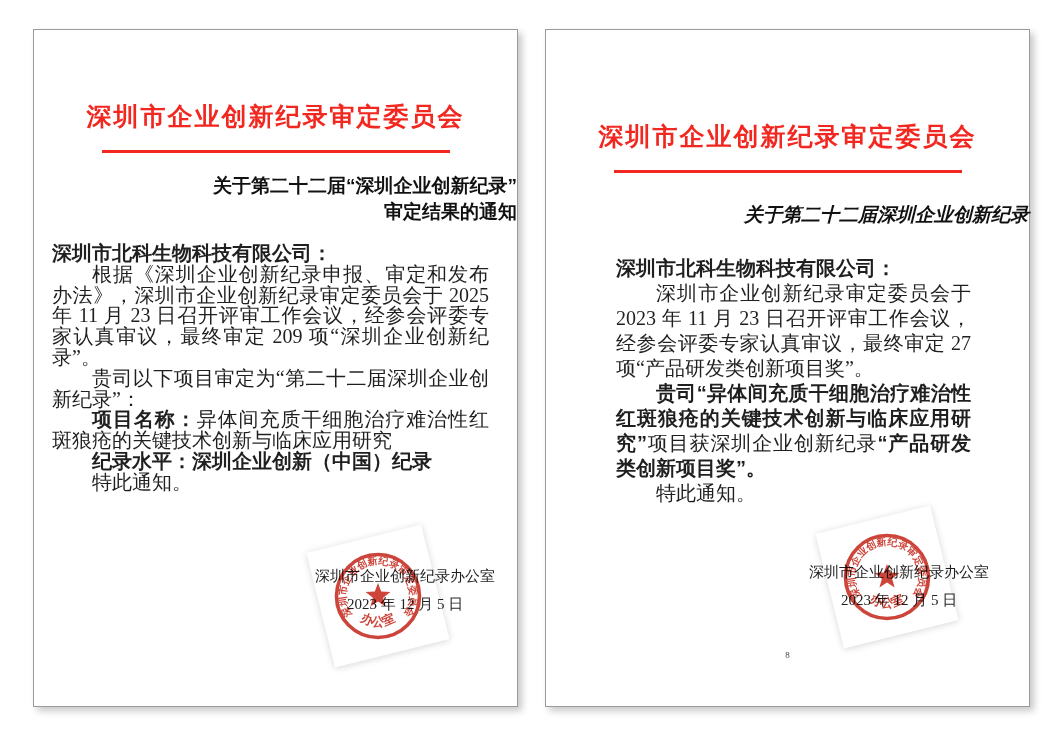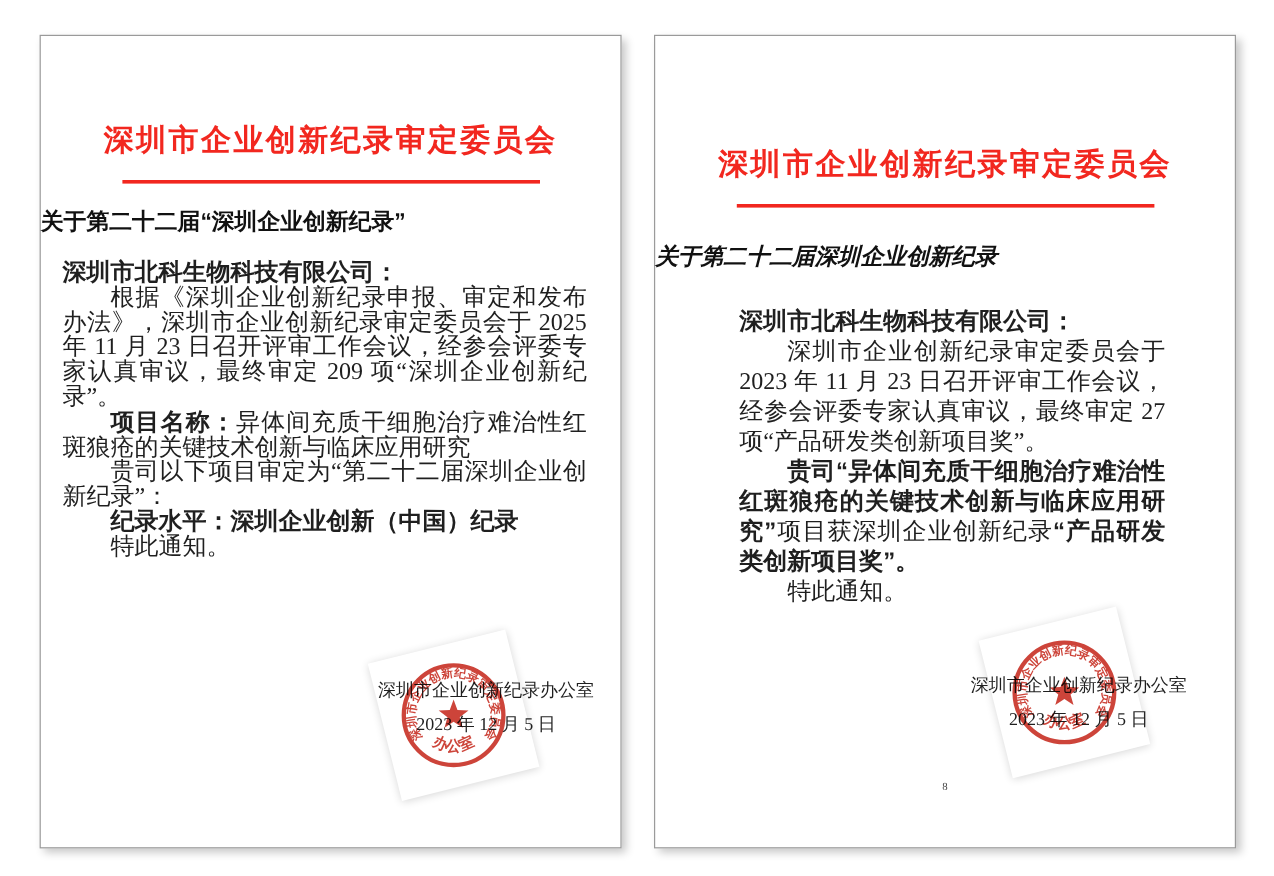--- a/index.html
+++ b/index.html
@@ -40,21 +40,21 @@
   .page-right .committee-header { margin-top: 90px; }
 
   .red-rule {
     height: 3px;
     background: var(--header-red);
     width: 348px;
     margin: 17px auto 0 auto;
   }
 
   .notice-title {
-    text-align: left;
+    text-align: right;
     font-family: "Liberation Sans", "DejaVu Sans", sans-serif;
     font-weight: 700;
     font-size: 19px;
     color: #111;
   }
   .page-left  .notice-title { margin-top: 20px; line-height: 26px; }
   .page-right .notice-title { margin-top: 24px; line-height: 35px; font-style: italic; }
 
   .body-block {
     color: var(--body-text);
@@ -129,27 +129,28 @@
 
 <div class="canvas">
 
   <div class="page page-left">
 
     <div class="committee-header">深圳市企业创新纪录审定委员会</div>
     <div class="red-rule"></div>
 
     <div class="notice-title">
       <div>关于第二十二届“深圳企业创新纪录”</div>
+      <div>审定结果的通知</div>
     </div>
 
     <div class="body-block">
       <div class="salutation">深圳市北科生物科技有限公司：</div>
       <p class="para">根据《深圳企业创新纪录申报、审定和发布办法》，深圳市企业创新纪录审定委员会于 2025 年 11 月 23 日召开评审工作会议，经参会评委专家认真审议，最终审定 209 项“深圳企业创新纪录”。</p>
+      <p class="para">贵司以下项目审定为“第二十二届深圳企业创新纪录”：</p>
       <p class="para"><span class="lbl">项目名称：</span><span>异体间充质干细胞治疗难治性红斑狼疮的关键技术创新与临床应用研究</span></p>
-      <p class="para">贵司以下项目审定为“第二十二届深圳企业创新纪录”：</p>
       <p class="para bold-run"><span>纪录水平：</span><span>深圳企业创新（中国）纪录</span></p>
       <p class="para">特此通知。</p>
     </div>
 
     <div class="seal-backdrop"></div>
 
     <div class="signature-block">
       <div>深圳市企业创新纪录办公室</div>
       <div class="signature-date">2023 年 12 月 5 日</div>
     </div>

